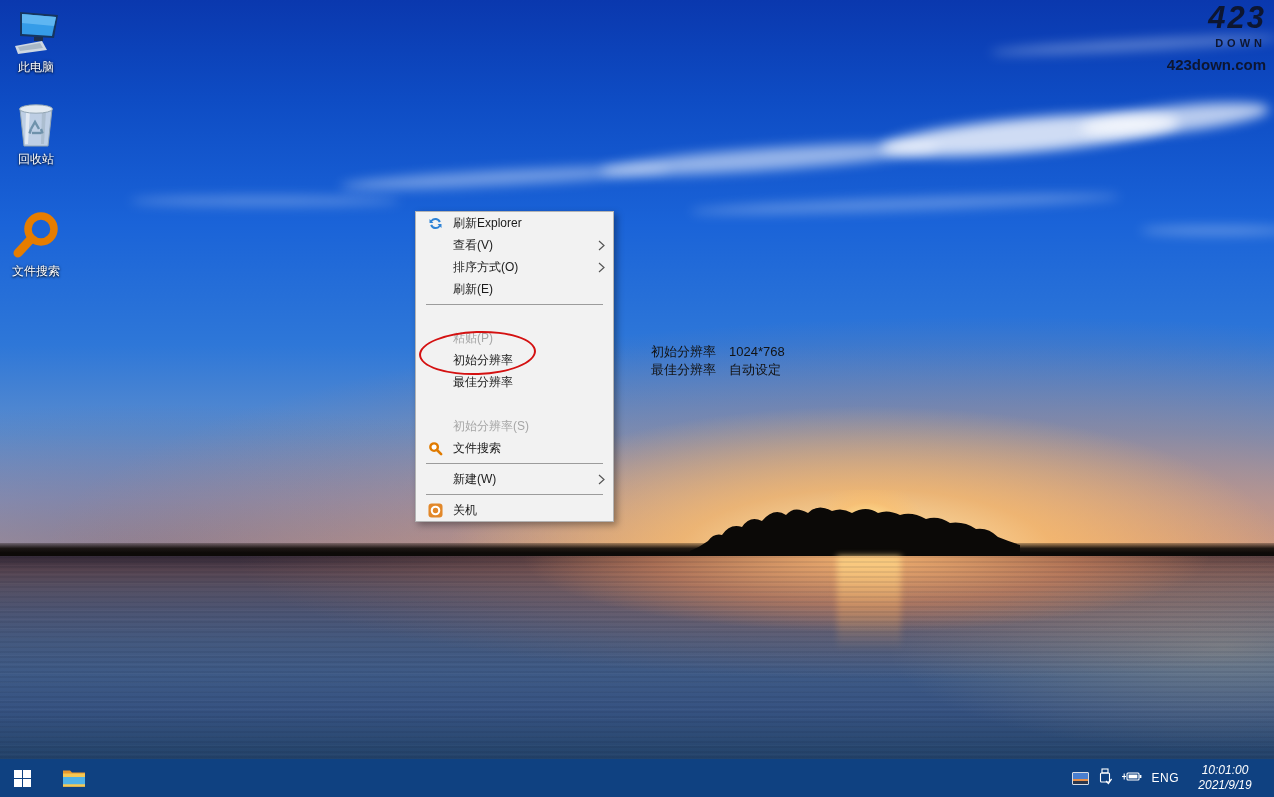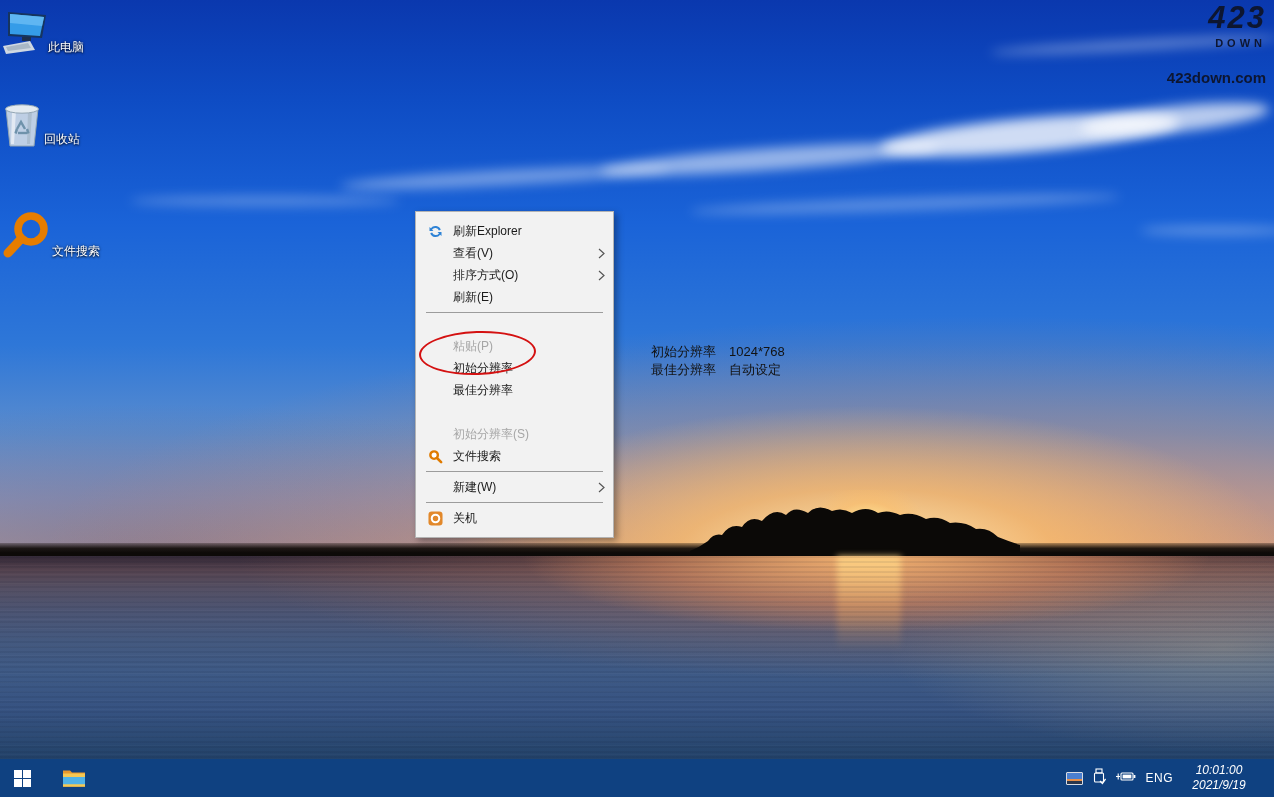--- a/index.html
+++ b/index.html
@@ -35,56 +35,56 @@
       radial-gradient(ellipse 420px 130px at 96% 45%, rgba(206,192,152,0.35), rgba(206,192,152,0) 80%),
       linear-gradient(180deg,#332836 0%, #55434f 7%, #555064 16%, #4c5574 28%, #44597f 42%, #3e5a86 58%, #375382 75%, #2c4a74 90%, #234269 100%); }
   .sun-reflection { position:absolute; left:837px; top:556px; width:64px; height:95px;
     background:linear-gradient(180deg, rgba(255,214,134,0.85), rgba(240,170,100,0.40) 55%, rgba(240,170,100,0)); filter:blur(3px); }
   .ripples { position:absolute; left:0; top:556px; width:100%; height:203px; opacity:.55;
     background:repeating-linear-gradient(180deg, rgba(8,18,38,0.14) 0 2px, rgba(0,0,0,0) 2px 5px); }
   .ripples2 { position:absolute; left:0; top:556px; width:100%; height:203px; opacity:.35;
     background:repeating-linear-gradient(180deg, rgba(255,255,255,0.06) 0 1px, rgba(0,0,0,0) 1px 9px); }
 
   
-  .icon-cell { position:absolute; left:0; width:72px; display:flex; flex-direction:row; align-items:flex-end; cursor:default; }
+  .icon-cell { position:absolute; left:0; width:72px; display:flex; flex-direction:column; align-items:center; cursor:default; }
   .icon-cell .glyph { height:50px; display:flex; align-items:flex-end; justify-content:center; }
   .icon-cell .label { margin-top:3px; font-size:12px; color:#fff; text-shadow:0 1px 2px rgba(0,0,0,0.85), 0 0 3px rgba(0,0,0,0.6); white-space:nowrap; }
   .cell-pc { top:6px; } .cell-bin { top:98px; } .cell-search { top:210px; }
 
   
   .res-overlay { position:absolute; left:651px; top:343px; font-size:13px; line-height:18px; color:#121212; }
   .res-overlay .row { display:flex; gap:13px; }
 
   
   .watermark { position:absolute; top:6px; right:8px; text-align:right; color:#0d1631; }
   .wm-logo { line-height:24px; }
   .wm-423 { font-size:31px; font-weight:900; font-style:italic; letter-spacing:2px;margin-top:32px; }
   .wm-down { display:block; font-size:11px; font-weight:700; letter-spacing:4px; margin-top:-4px; }
-  .wm-site { font-size:15px; font-weight:700; margin-top:14px; }
+  .wm-site { font-size:15px; font-weight:700; margin-top:1px; }
 
   
   .context-menu { position:absolute; left:415px; top:211px; width:199px; background:#f2f2f2;
-    border:1px solid #b3b3b3; box-shadow:3px 3px 7px rgba(0,0,0,0.35); padding:8px 0; z-index:5; }
+    border:1px solid #b3b3b3; box-shadow:3px 3px 7px rgba(0,0,0,0.35); padding:0 0; z-index:5; }
   .menu-item { display:flex; align-items:center; height:22px; padding:0 8px 0 10px; font-size:12px; color:#1b1b1b; cursor:default; }
   .menu-item .mi-icon { width:18px; height:16px; margin-right:9px; display:flex; align-items:center; justify-content:center; flex:none; }
   .menu-item .mi-label { white-space:nowrap; }
   .menu-item.disabled { color:#a6a6a6;margin-top:22px; }
   .mi-arrow { margin-left:auto; display:flex; align-items:center; }
   .menu-sep { height:1px; background:#9c9c9c; margin:4px 10px; }
 
   
   .annotation-ellipse { position:absolute; left:419px; top:331px; width:117px; height:44px;
     border:2px solid #d41111; border-radius:50%; transform:rotate(-2deg); z-index:6; pointer-events:none; }
 
   
   .taskbar { position:absolute; left:0; bottom:0; width:100%; height:38px; background:#0f4181;
     display:flex; align-items:center; z-index:10; }
   .tb-btn { width:44px; height:38px; display:flex; align-items:center; justify-content:center; }
   .tb-spacer { flex:1; }
-  .tray { display:flex; align-items:center; gap:9px; padding-right:22px; color:#fff; }
+  .tray { display:flex; align-items:center; gap:9px; padding-right:16px; color:#fff; }
   .tray-thumb { width:17px; height:13px; border:1px solid #d8dce4; border-radius:1px;
     background:linear-gradient(180deg,#4a7fd0 0 55%, #e8904a 55% 75%, #28364e 75% 100%); }
   .tray-lang { font-size:12px; letter-spacing:.5px; }
   .tray-clock { text-align:center; font-size:12px; line-height:15px; min-width:66px; margin-left:4px;font-style:italic; }
 </style>
 </head>
 <body>
 
 <div class="desktop">
 

